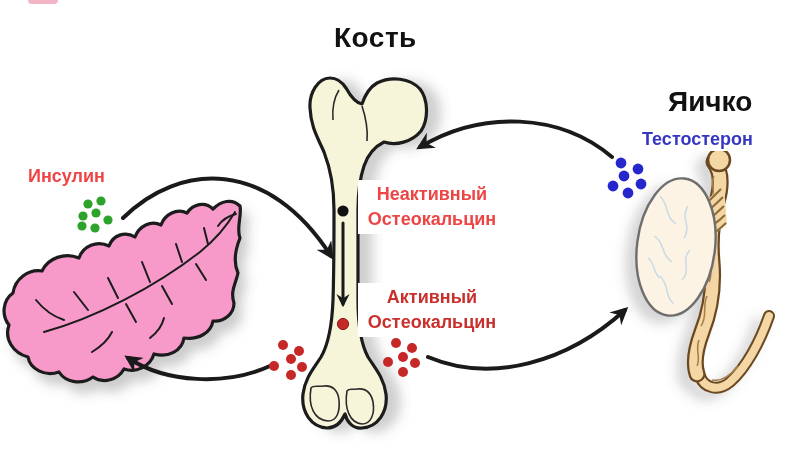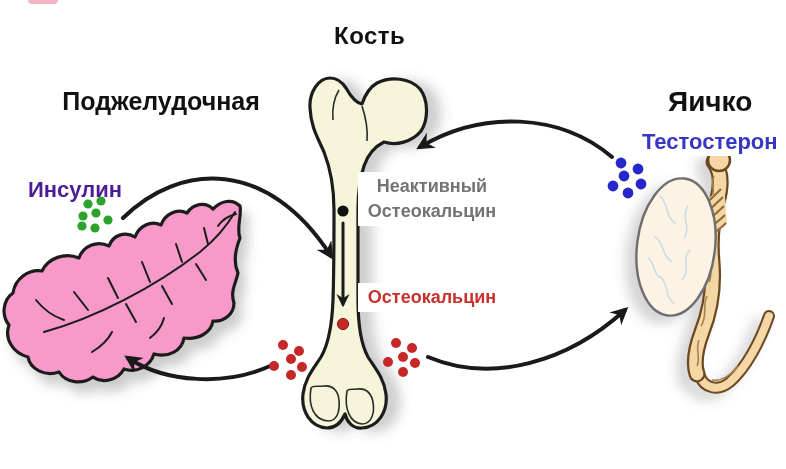--- a/index.html
+++ b/index.html
@@ -2,35 +2,35 @@
 <html><head>
 <meta charset="utf-8">
 <style>
   html,body{margin:0;padding:0;}
   body{
     width:786px;height:469px;position:relative;background:#ffffff;
     font-family:"Liberation Sans","DejaVu Sans",sans-serif;overflow:hidden;
   }
   #canvas{position:absolute;left:0;top:0;}
   .lbl{position:absolute;font-weight:bold;color:#111;white-space:nowrap;}
-  .title-main{font-size:24px;letter-spacing:.5px;}
+  .title-main{font-size:28px;letter-spacing:.5px;}
   .title-side{font-size:28px;}
   .pancreas-title{
     position:absolute;left:30px;top:82px;width:262px;text-align:center;
     font-weight:bold;font-size:25px;line-height:38px;color:#111;
   }
-  .hormone{font-size:22px;}
-  .insulin{color:#4c1d95;margin-top:11px;}
+  .hormone{font-size:18px;}
+  .insulin{color:#ef4444;}
   .testosterone{color:#3636c2;background:#fff;padding:1px 6px;}
   .osteo-box{
     position:absolute;left:358px;width:148px;text-align:center;
     background:#ffffff;font-weight:bold;font-size:18px;line-height:25px;
     padding:2px 0;
   }
-  .osteo-inactive{top:172px;color:#737373;}
+  .osteo-inactive{top:180px;color:#ef4444;}
   .osteo-active{top:283px;color:#c9302c;}
   .corner-artifact{
     position:absolute;left:28px;top:0;width:30px;height:4px;
     background:#f0a8bc;border-radius:0 0 6px 6px;opacity:.85;
   }
 </style>
 </head>
 <body>
 
 <div class="corner-artifact"></div>
@@ -208,29 +208,29 @@
     <circle cx="403" cy="372" r="5"></circle>
   </g>
 
   <circle cx="343" cy="211" r="5.6" fill="#111111"></circle>
   <circle cx="343" cy="324" r="5.6" fill="#c62828" stroke="#8e1c1c" stroke-width="1"></circle>
 </svg>
 
 <div class="lbl title-main" style="left:334px;top:22px;">Кость</div>
 
 <div class="pancreas-title">
-  <div>Поджелудочная</div>
 </div>
 
 <div class="lbl title-side" style="left:668px;top:86px;">Яичко</div>
 
 <div class="lbl hormone insulin" style="left:28px;top:166px;">Инсулин</div>
 
 <div class="lbl hormone testosterone" style="left:636px;top:128px;">Тестостерон</div>
 
 <div class="osteo-box osteo-inactive">
   <div>Неактивный</div>
   <div>Остеокальцин</div>
 </div>
 
 <div class="osteo-box osteo-active">
+  <div>Активный</div>
   <div>Остеокальцин</div>
 </div>
 
 </body></html>

